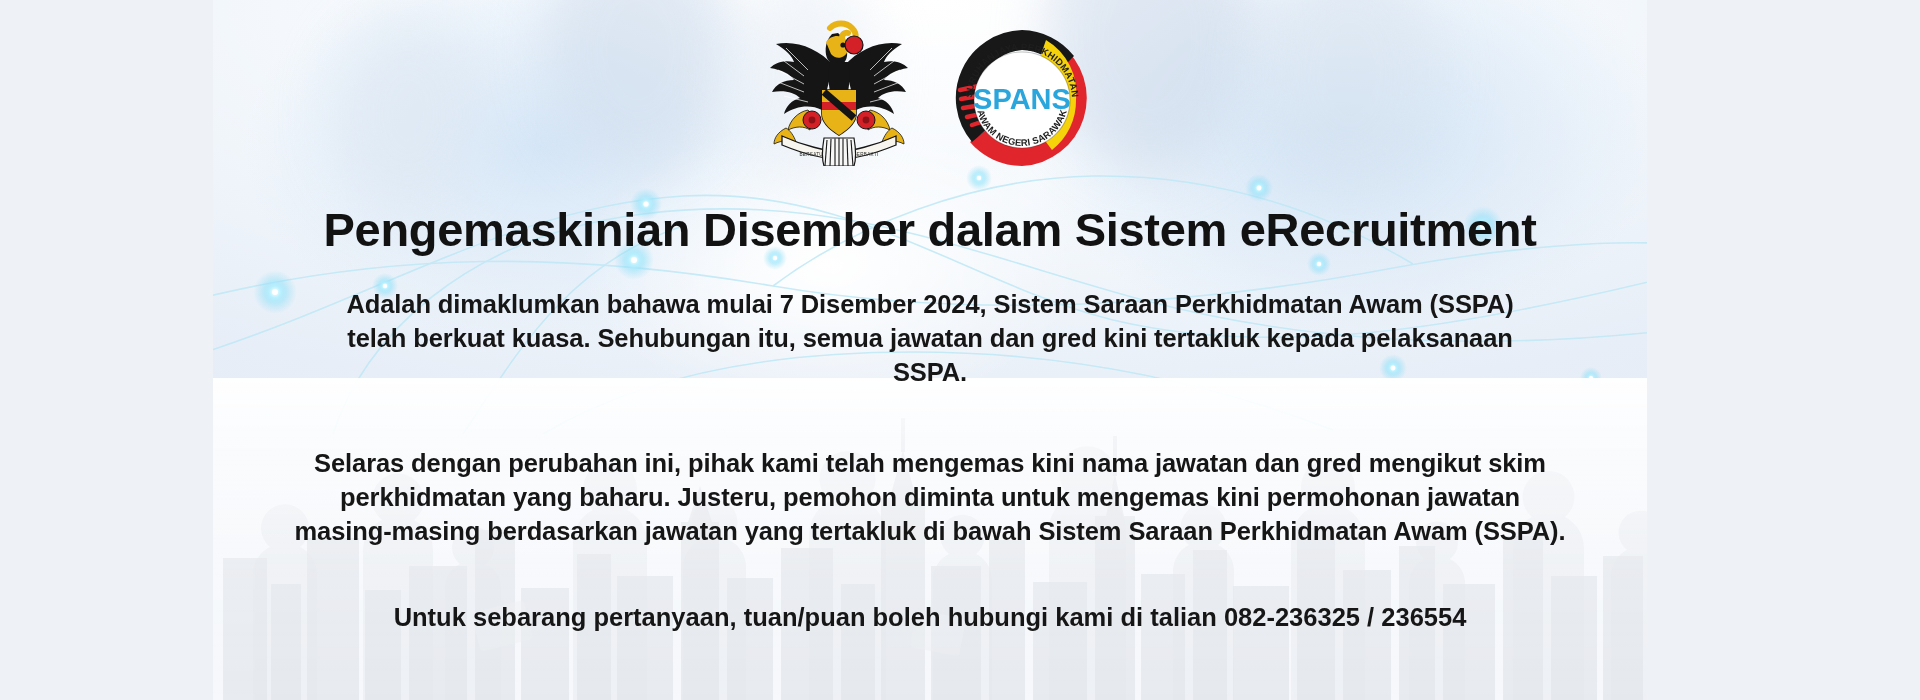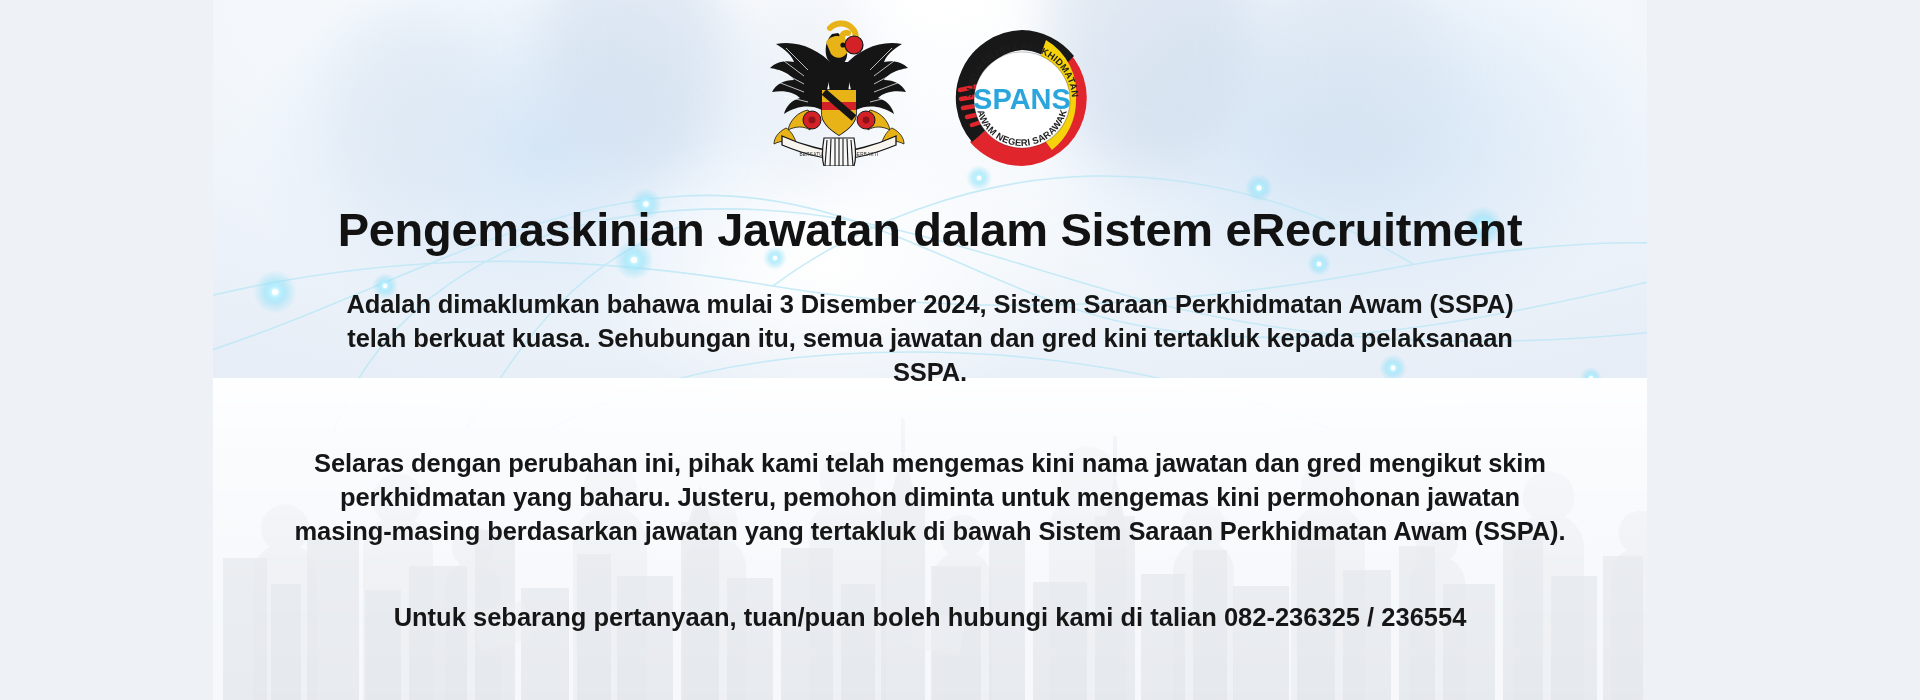--- a/index.html
+++ b/index.html
@@ -300,23 +300,23 @@
             </text>
             <text font-family="'Liberation Sans',sans-serif" font-size="9.4" font-weight="bold" fill="#1e1e1e" letter-spacing=".2">
               <textPath href="#ringBot" startOffset="50%" text-anchor="middle">AWAM NEGERI SARAWAK</textPath>
             </text>
 
             <text x="74" y="85" font-family="'Liberation Sans',sans-serif" font-size="29" font-weight="bold" fill="#2ba6dd" text-anchor="middle" letter-spacing="0">SPANS</text>
           </svg>
         </div>
       </div>
 
-      <h1 class="title">Pengemaskinian Jawatan dalam Sistem eRecruitment</h1>
-
-      <p class="para p1">Adalah dimaklumkan bahawa mulai 3 Disember 2024, Sistem Saraan Perkhidmatan Awam (SSPA) telah berkuat kuasa. Sehubungan itu, semua jawatan dan gred kini tertakluk kepada pelaksanaan SSPA.</p>
+      <h1 class="title">Pengemaskinian Disember dalam Sistem eRecruitment</h1>
+
+      <p class="para p1">Adalah dimaklumkan bahawa mulai 7 Disember 2024, Sistem Saraan Perkhidmatan Awam (SSPA) telah berkuat kuasa. Sehubungan itu, semua jawatan dan gred kini tertakluk kepada pelaksanaan SSPA.</p>
 
       <p class="para p2">Selaras dengan perubahan ini, pihak kami telah mengemas kini nama jawatan dan gred mengikut skim perkhidmatan yang baharu. Justeru, pemohon diminta untuk mengemas kini permohonan jawatan masing-masing berdasarkan jawatan yang tertakluk di bawah Sistem Saraan Perkhidmatan Awam (SSPA).</p>
 
       <p class="contact">Untuk sebarang pertanyaan, tuan/puan boleh hubungi kami di talian 082-236325 / 236554</p>
 
     </div>
   </div>
 </div>
 
 </body></html>

